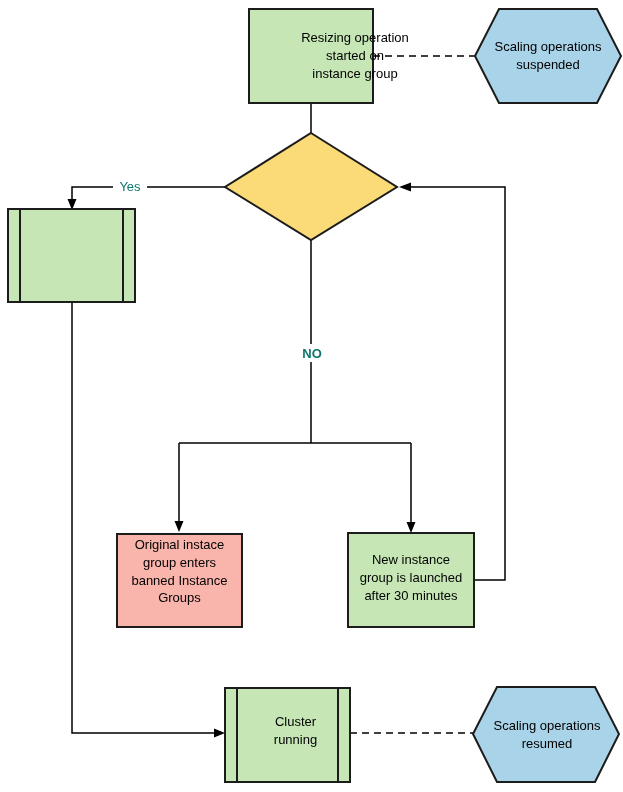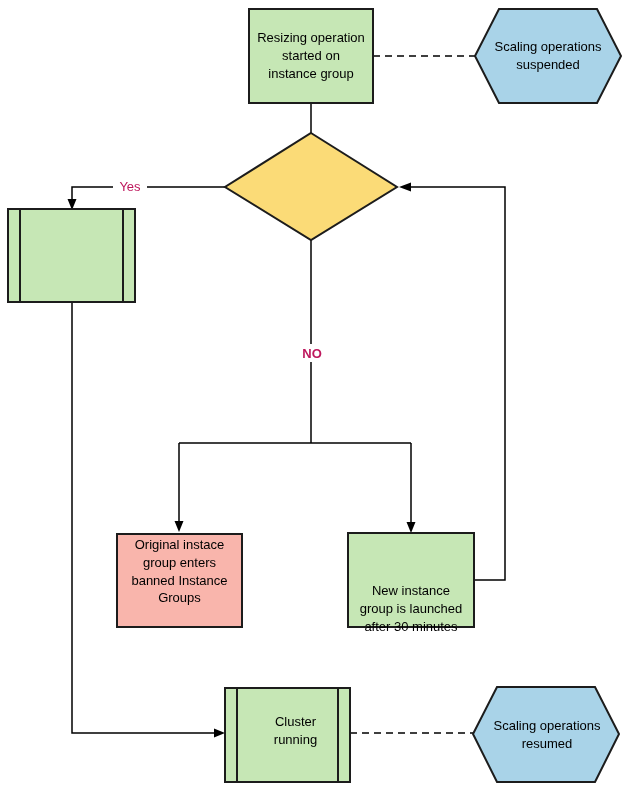--- a/index.html
+++ b/index.html
@@ -28,21 +28,21 @@
     line-height: 1.38;
     color: #000000;
   }
   .edge-label {
     position: absolute;
     display: flex;
     align-items: center;
     justify-content: center;
     background: #ffffff;
     font-size: 13px;
-    color: #be185d;
+    color: #0f766e;
     padding: 0 2px;
   }
 </style>
 </head>
 <body>
 
 <div class="diagram">
 
   <svg class="layer" width="623" height="792" viewBox="0 0 623 792">
 
@@ -81,35 +81,35 @@
 
     <rect class="shape" x="348" y="533" width="126" height="94" fill="#c6e7b5"></rect>
 
     <rect class="shape" x="225" y="688" width="125" height="94" fill="#c6e7b5"></rect>
     <line class="inner-line" x1="237" y1="688" x2="237" y2="782"></line>
     <line class="inner-line" x1="338" y1="688" x2="338" y2="782"></line>
 
     <polygon class="shape" points="473,734 497,687 595,687 619,734 595,782 497,782" fill="#a9d3e8"></polygon>
   </svg>
 
-  <div class="node-label" style="left:251px; top:11px; width:120px; height:90px;">Resizing operation
+  <div class="node-label" style="left:251px; top:11px; width:120px; height:90px;padding-left:44px;">Resizing operation
 started on
 instance group</div>
 
   <div class="node-label" style="left:479px; top:11px; width:138px; height:90px;">Scaling operations
 suspended</div>
 
 
 
   <div class="node-label" style="left:119px; top:536px; width:121px; height:71px;">Original instace
 group enters
 banned Instance
 Groups</div>
 
-  <div class="node-label" style="left:350px; top:564px; width:122px; height:90px;">New instance
+  <div class="node-label" style="left:350px; top:533px; width:122px; height:90px;">New instance
 group is launched
 after 30 minutes</div>
 
   <div class="node-label" style="left:239px; top:686px; width:113px; height:90px;">Cluster
 running</div>
 
   <div class="node-label" style="left:477px; top:689px; width:140px; height:91px;">Scaling operations
 resumed</div>
 
   <div class="edge-label" style="left:113px; top:177px; width:30px; height:18px;">Yes</div>

